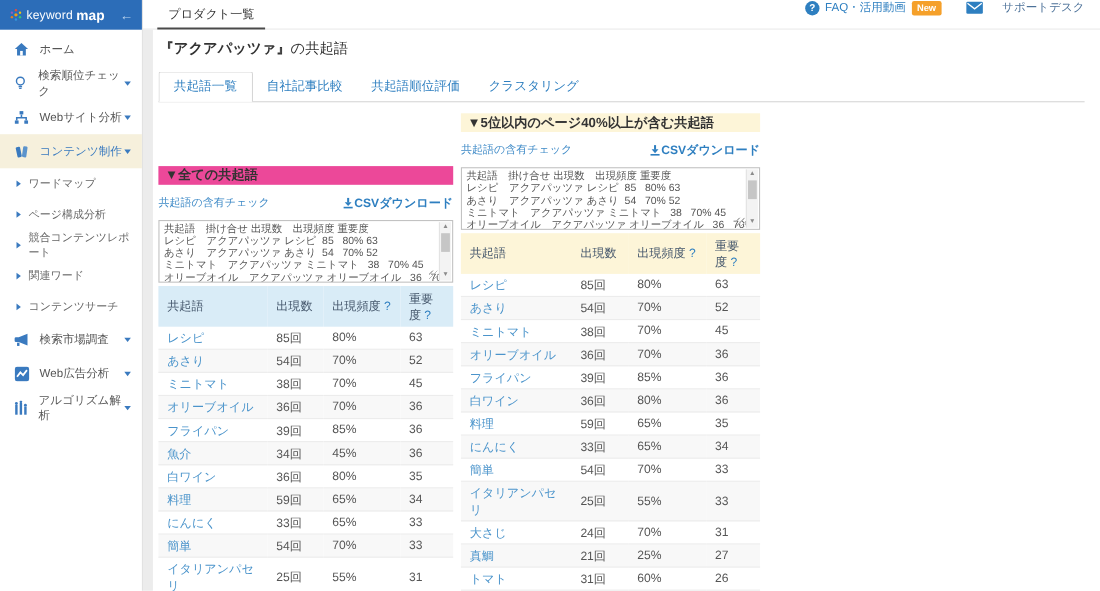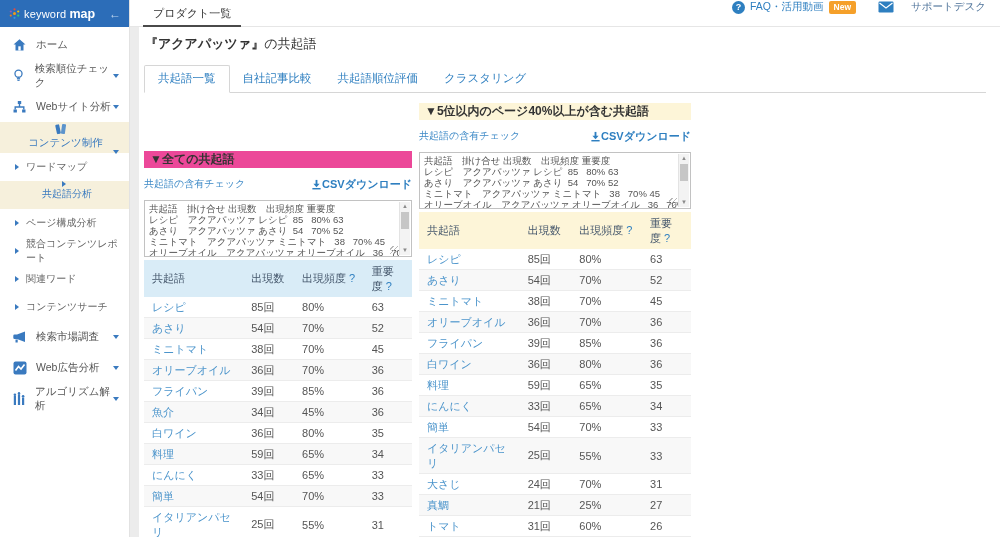--- a/index.html
+++ b/index.html
@@ -12,21 +12,21 @@
   .side-header { height:27px; background:#2c6db8; display:flex; align-items:center;
     padding:0 8px; color:#fff; }
   .logo { display:flex; align-items:center; gap:3px; flex:1; }
   .logo-kw { font-size:11px; color:#fff; letter-spacing:.2px; }
   .logo-map { font-size:12.5px; font-weight:bold; color:#fff; }
   .collapse { color:#bcd4ee; font-size:12px; cursor:pointer; }
   .nav { padding-top:2px; }
   .nav-item { position:relative; display:flex; align-items:center; height:31px;
     padding:0 10px 0 12px; color:#555; font-size:10.5px; cursor:pointer; }
   .nav-item.sub { height:28px; padding-left:15px; font-size:10px; color:#666; }
-  .nav-item.active { background:#f6f0dc;flex-direction:column; }
+  .nav-item.active { background:#f6f0dc; }
   .nav-item.active > .nav-label { color:#3a7abf; }
   .nav-icon { width:15px; height:15px; margin-right:9px; display:inline-flex;
     align-items:center; justify-content:center; }
   .caret { margin-left:auto; width:0; height:0;
     border-left:3.5px solid transparent; border-right:3.5px solid transparent;
     border-top:4.5px solid #3a7abf; }
   .tri { width:0; height:0; margin-right:7px;
     border-top:3.5px solid transparent; border-bottom:3.5px solid transparent;
     border-left:4.5px solid #3a7abf; }
 
@@ -158,24 +158,20 @@
             <rect x="7.5" y="2" width="4" height="10" rx="1" fill="#5b93cc" transform="rotate(8 9.5 7)"></rect>
           </svg>
         </span>
         <span class="nav-label">コンテンツ制作</span>
         <span class="caret"></span>
       </div>
       <div class="nav-item sub">
         <span class="tri"></span>
         <span class="nav-label">ワードマップ</span>
       </div>
-      <div class="nav-item sub active">
-        <span class="tri"></span>
-        <span class="nav-label">共起語分析</span>
-      </div>
       <div class="nav-item sub">
         <span class="tri"></span>
         <span class="nav-label">ページ構成分析</span>
       </div>
       <div class="nav-item sub">
         <span class="tri"></span>
         <span class="nav-label">競合コンテンツレポート</span>
       </div>
       <div class="nav-item sub">
         <span class="tri"></span>

